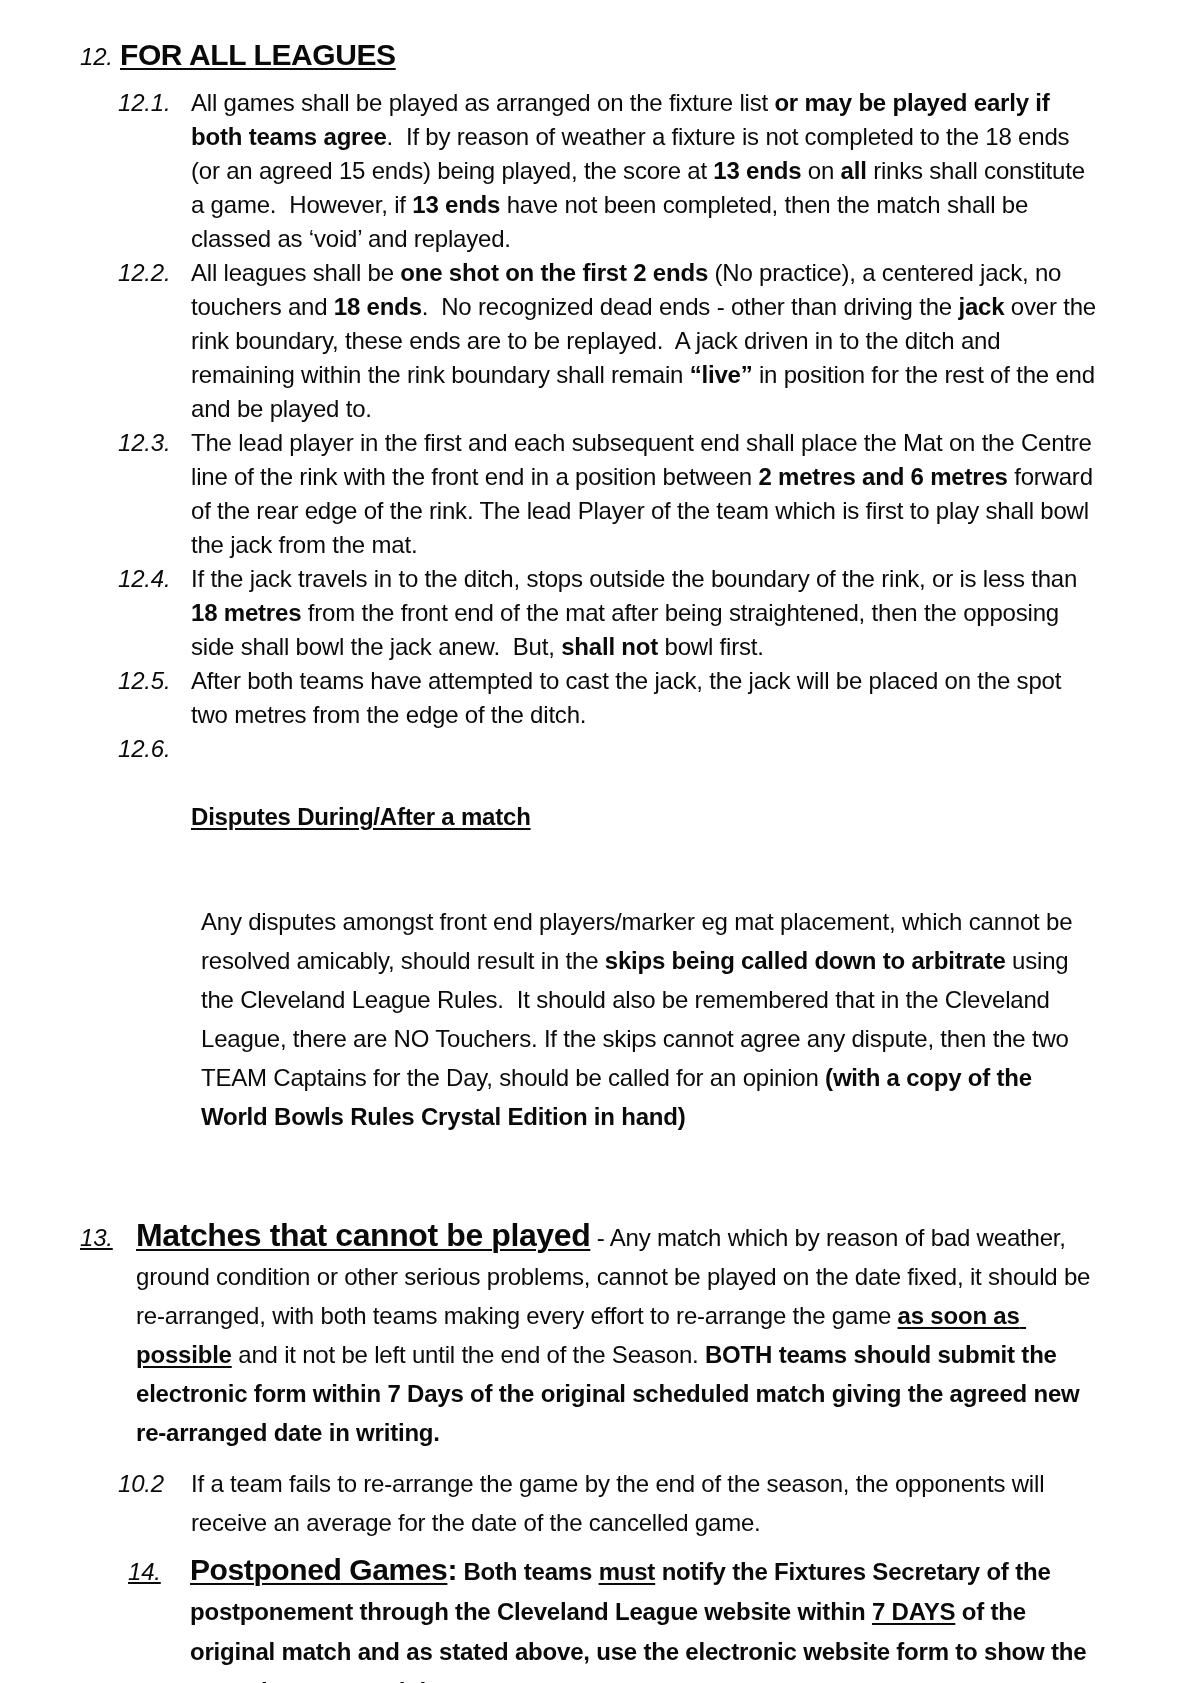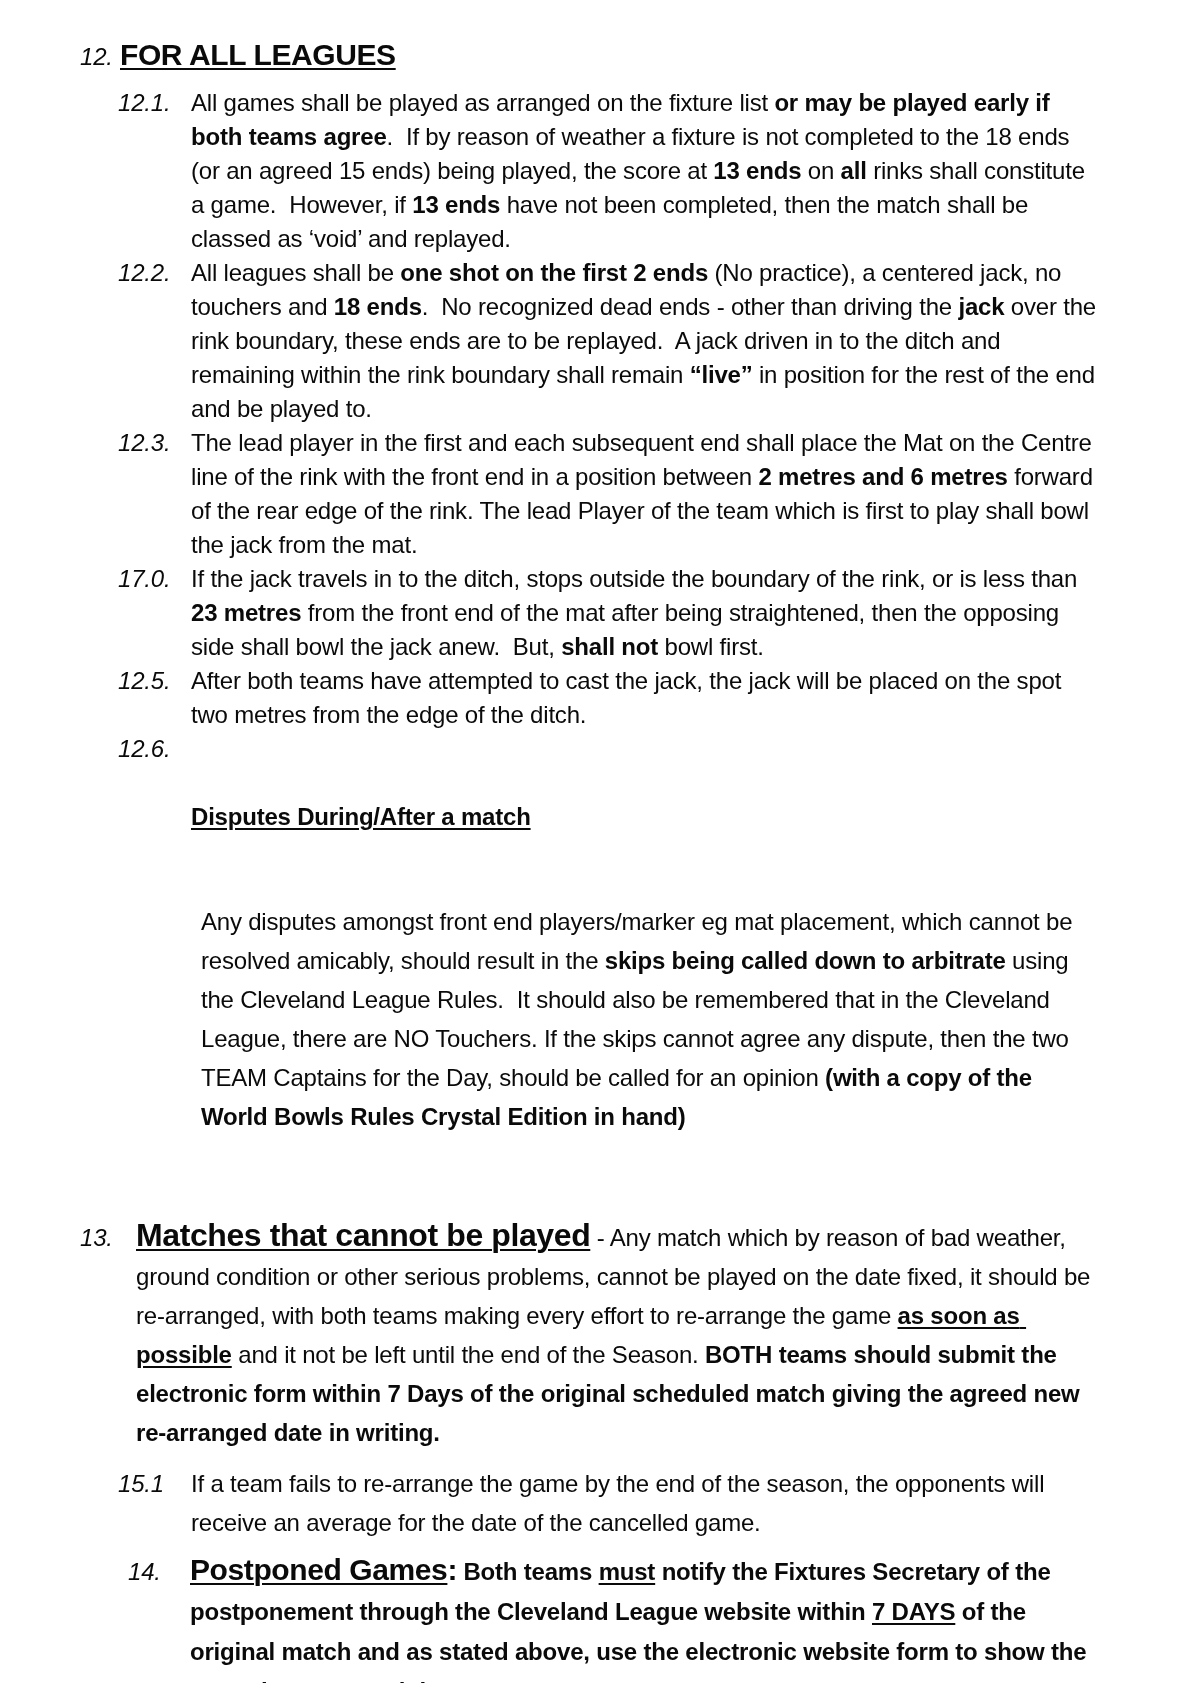--- a/index.html
+++ b/index.html
@@ -38,21 +38,21 @@
 
   
   .item { display: flex; align-items: baseline; padding-left: 38px; gap: 16px; }
   .item.top { padding-left: 0; }
   .inum {
     flex: 0 0 57px;
     font-size: 24px;
     font-style: italic;
   }
   .inum.upright { font-style: normal; }
-  .item.top > .inum { flex: 0 0 40px; }
+  .item.top > .inum { flex: 0 0 40px; text-decoration: underline; }
   .item.top.wide > .inum { flex: 0 0 46px; margin-left: 48px; }
   .ibody {
     flex: 1;
     font-size: 24px;
     line-height: 34px;
     white-space: pre-wrap;
   }
   .ibody.loose { line-height: 39px; }
   .ibody.looser { line-height: 40px; }
 
@@ -101,22 +101,22 @@
     <span class="inum">12.2.</span>
     <div class="ibody"><span>All leagues shall be </span><span class="b">one shot on the first 2 ends</span><span> (No practice), a centered jack, no touchers and </span><span class="b">18 ends</span><span>.  No recognized dead ends - other than driving the </span><span class="b">jack</span><span> over the rink boundary, these ends are to be replayed.  A jack driven in to the ditch and remaining within the rink boundary shall remain </span><span class="b">“live”</span><span> in position for the rest of the end and be played to.</span></div>
   </div>
 
   <div class="item">
     <span class="inum">12.3.</span>
     <div class="ibody"><span>The lead player in the first and each subsequent end shall place the Mat on the Centre line of the rink with the front end in a position between </span><span class="b">2 metres and 6 metres</span><span> forward of the rear edge of the rink. The lead Player of the team which is first to play shall bowl the jack from the mat.</span></div>
   </div>
 
   <div class="item">
-    <span class="inum">17.0.</span>
-    <div class="ibody"><span>If the jack travels in to the ditch, stops outside the boundary of the rink, or is less than </span><span class="b">23 metres</span><span> from the front end of the mat after being straightened, then the opposing side shall bowl the jack anew.  But, </span><span class="b">shall not</span><span> bowl first.</span></div>
+    <span class="inum">12.4.</span>
+    <div class="ibody"><span>If the jack travels in to the ditch, stops outside the boundary of the rink, or is less than </span><span class="b">18 metres</span><span> from the front end of the mat after being straightened, then the opposing side shall bowl the jack anew.  But, </span><span class="b">shall not</span><span> bowl first.</span></div>
   </div>
 
   <div class="item">
     <span class="inum">12.5.</span>
     <div class="ibody"><span>After both teams have attempted to cast the jack, the jack will be placed on the spot two metres from the edge of the ditch.</span></div>
   </div>
 
   <div class="item">
     <span class="inum">12.6.</span>
     <div class="ibody">
@@ -129,21 +129,21 @@
   <div class="gap-md"></div>
 
   <div class="item top">
     <span class="inum">13.</span>
     <div class="ibody loose"><span class="b u big">Matches that cannot be played</span><span> - Any match which by reason of bad weather, ground condition or other serious problems, cannot be played on the date fixed, it should be re-arranged, with both teams making every effort to re-arrange the game </span><span class="b u">as soon as possible</span><span> and it not be left until the end of the Season. </span><span class="b">BOTH teams should submit the electronic form within 7 Days of the original scheduled match giving the agreed new re-arranged date in writing.</span></div>
   </div>
 
   <div class="gap-md"></div>
 
   <div class="item">
-    <span class="inum">15.1</span>
+    <span class="inum">10.2</span>
     <div class="ibody loose"><span>If a team fails to re-arrange the game by the end of the season, the opponents will receive an average for the date of the cancelled game.</span></div>
   </div>
 
   <div class="gap-sm"></div>
 
   <div class="item top wide">
     <span class="inum">14.</span>
     <div class="ibody looser"><span class="b u big14">Postponed Games</span><span class="b big14">:</span><span class="b"> Both teams </span><span class="b u">must</span><span class="b"> notify the Fixtures Secretary of the postponement through the Cleveland League website within </span><span class="b u">7 DAYS</span><span class="b"> of the original match and as stated above, use the electronic website form to show the agreed re-arranged date.</span></div>
   </div>
 

